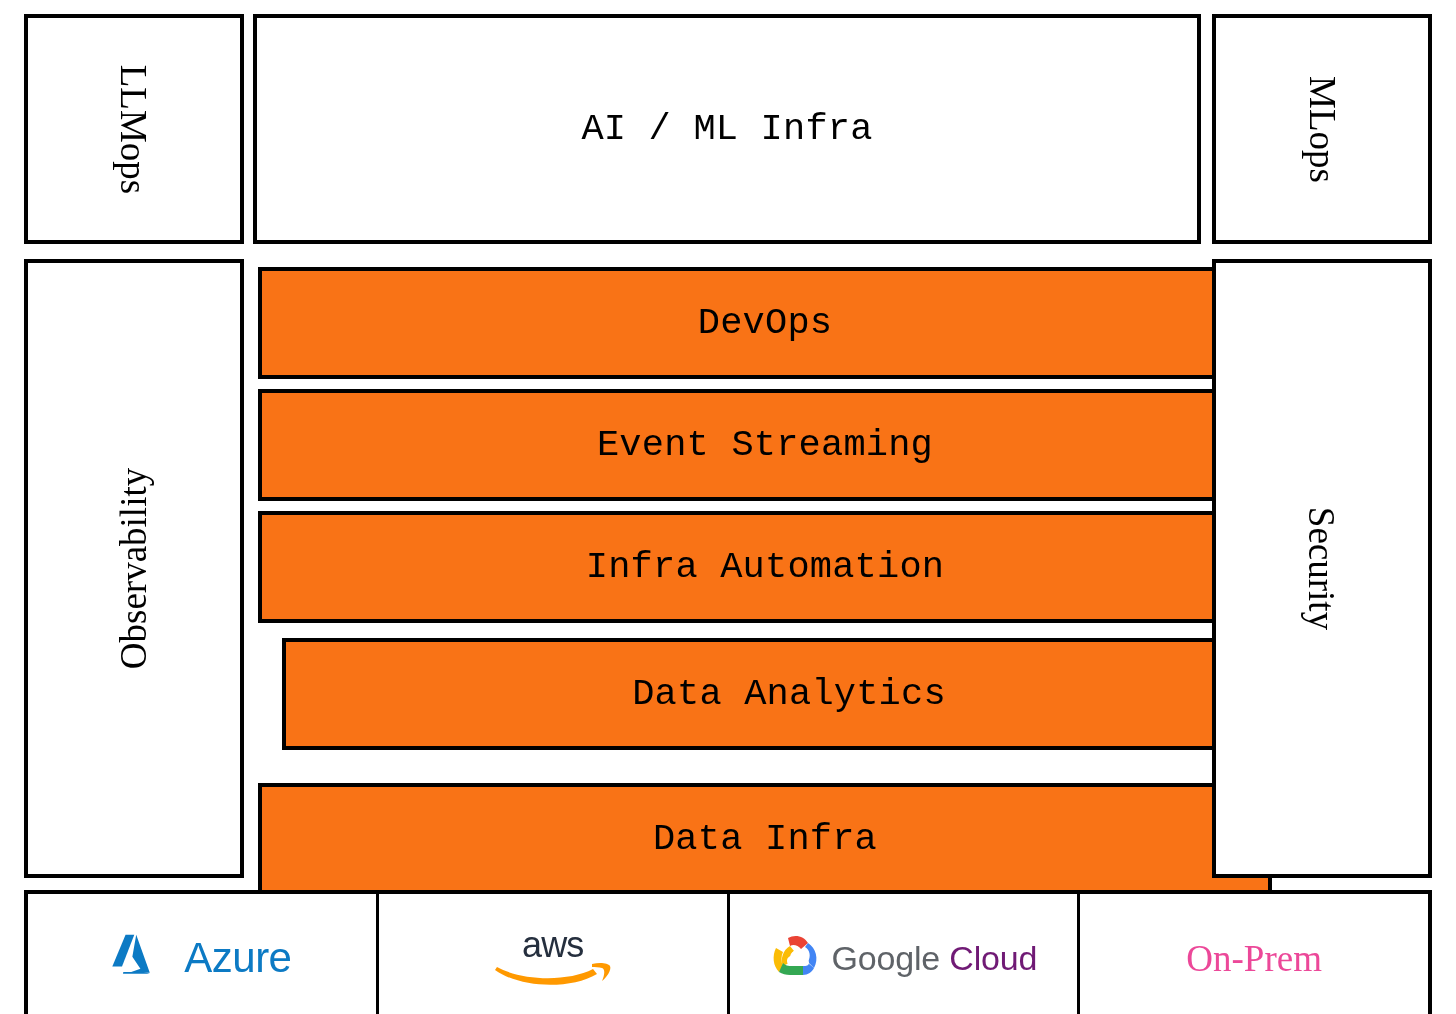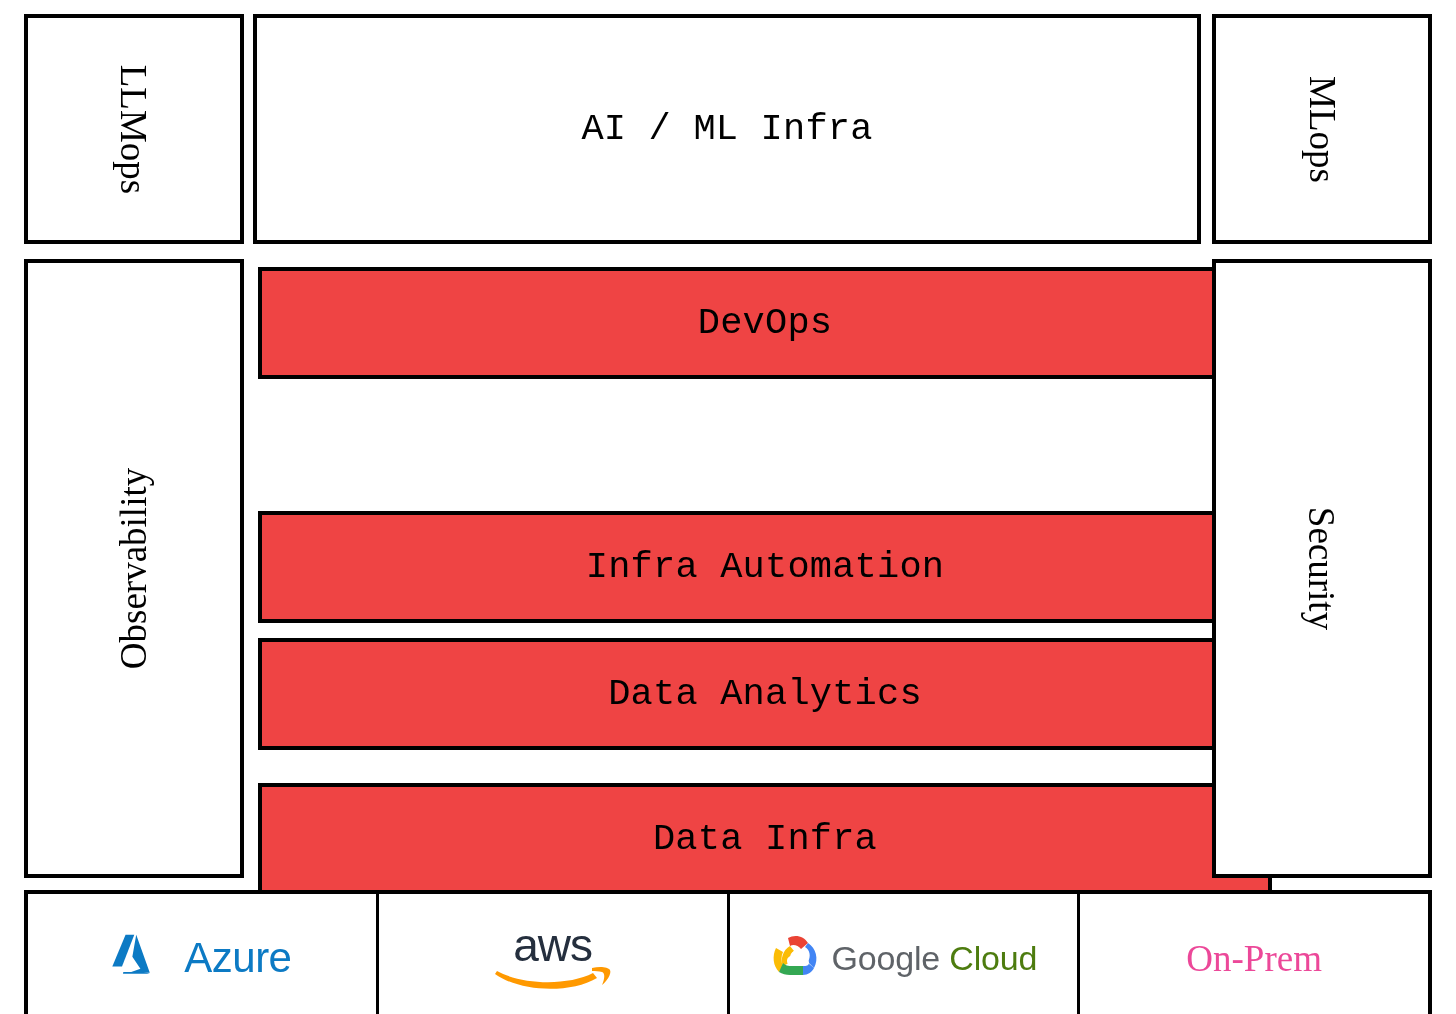--- a/index.html
+++ b/index.html
@@ -66,29 +66,29 @@
     width: 948px;
     height: 619px;
   }
   .stack-box {
     position: absolute;
     left: 5px;
     width: 1014px;
     height: 112px;
     box-sizing: border-box;
     border: 4px solid #000000;
-    background: #ef4444;
+    background: #f97316;
     display: flex;
     align-items: center;
     justify-content: center;
   }
   .stack-box.s0 { top: 8px; }
   .stack-box.s1 { top: 130px; }
   .stack-box.s2 { top: 252px; justify-content: center; }
-  .stack-box.s3 { top: 379px; }
+  .stack-box.s3 { top: 379px; margin-left: 24px; }
   .stack-box.s4 { top: 506px; margin-top: 18px; }
 
   
   #platform-row {
     position: absolute;
     left: 24px;
     top: 890px;
     width: 1408px;
     height: 136px;
     box-sizing: border-box;
@@ -113,21 +113,21 @@
     gap: 10px;
   }
   .logo-text {
     font-family: "Liberation Sans", "DejaVu Sans", sans-serif;
     font-size: 42px;
     line-height: 1;
     font-weight: 400;
   }
   .azure-text  { color: #0C7AC4; letter-spacing: -0.5px; }
   .gcp-text    { color: #5F6368; font-size: 34px; letter-spacing: -0.2px; }
-  .gcp-text .gcp-light { color: #4d7c0f; }
+  .gcp-text .gcp-light { color: #701a75; }
   .onprem-text {
     font-family: "Liberation Serif", "DejaVu Serif", serif;
     font-size: 37px;
     color: #ec4899;
   }
 
   svg { display: block; }
 </style>
 </head>
 <body>
@@ -146,20 +146,23 @@
     <span class="rail-label rot-cw">MLops</span>
   </div>
 
   <div class="box" id="observability-box">
     <span class="rail-label rot-ccw">Observability</span>
   </div>
 
   <div id="stack-wrap">
     <div class="stack-box s0">
       <span class="box-label">DevOps</span>
+    </div>
+    <div class="stack-box s1">
+      <span class="box-label">Event Streaming</span>
     </div>
     <div class="stack-box s2">
       <span class="box-label">Infra Automation</span>
     </div>
     <div class="stack-box s3">
       <span class="box-label">Data Analytics</span>
     </div>
     <div class="stack-box s4">
       <span class="box-label">Data Infra</span>
     </div>
@@ -179,21 +182,21 @@
             <path d="M37.5 4 L58.5 63 L26.5 63 L44 56.5 L31.5 38 Z" fill="#0C7AC4"></path>
             <path d="M17.5 61.5 L49 61.5 L58.5 64.5 L17 64.5 Z" fill="#0C7AC4"></path>
           </svg>
         </span>
         <span class="logo-text azure-text">Azure</span>
       </div>
     </div>
 
     <div class="platform-cell">
       <div style="text-align:center;">
-        <div class="logo-text" style="color:#252F3E; font-weight:400; font-size:46px; letter-spacing:-1px; line-height:0.92;">aws</div>
+        <div class="logo-text" style="color:#252F3E; font-weight:400; font-size:36px; letter-spacing:-1px; line-height:0.92;">aws</div>
         <span>
           <svg width="122" height="26" viewBox="0 0 122 26" aria-hidden="true">
             <path d="M3 8 C 28 26, 78 28, 105 12 L 101 7 C 76 20, 30 19, 5 5 Z" fill="#FF9900"></path>
             <path d="M100 2 C 108 0, 116 1, 118 4 C 120 8, 114 16, 110 19 C 113 12, 113 7, 110 6 C 107 5, 103 5, 100 5 Z" fill="#FF9900"></path>
           </svg>
         </span>
       </div>
     </div>
 
     <div class="platform-cell">

